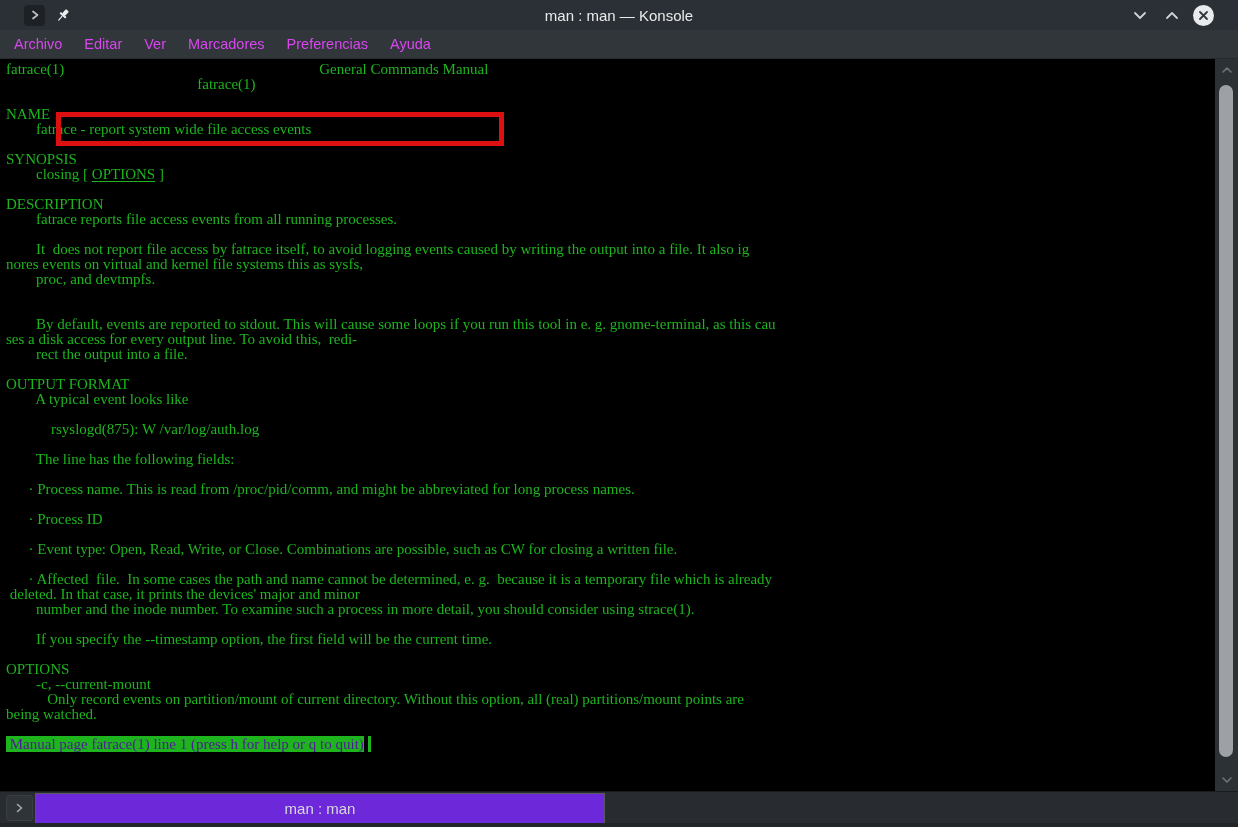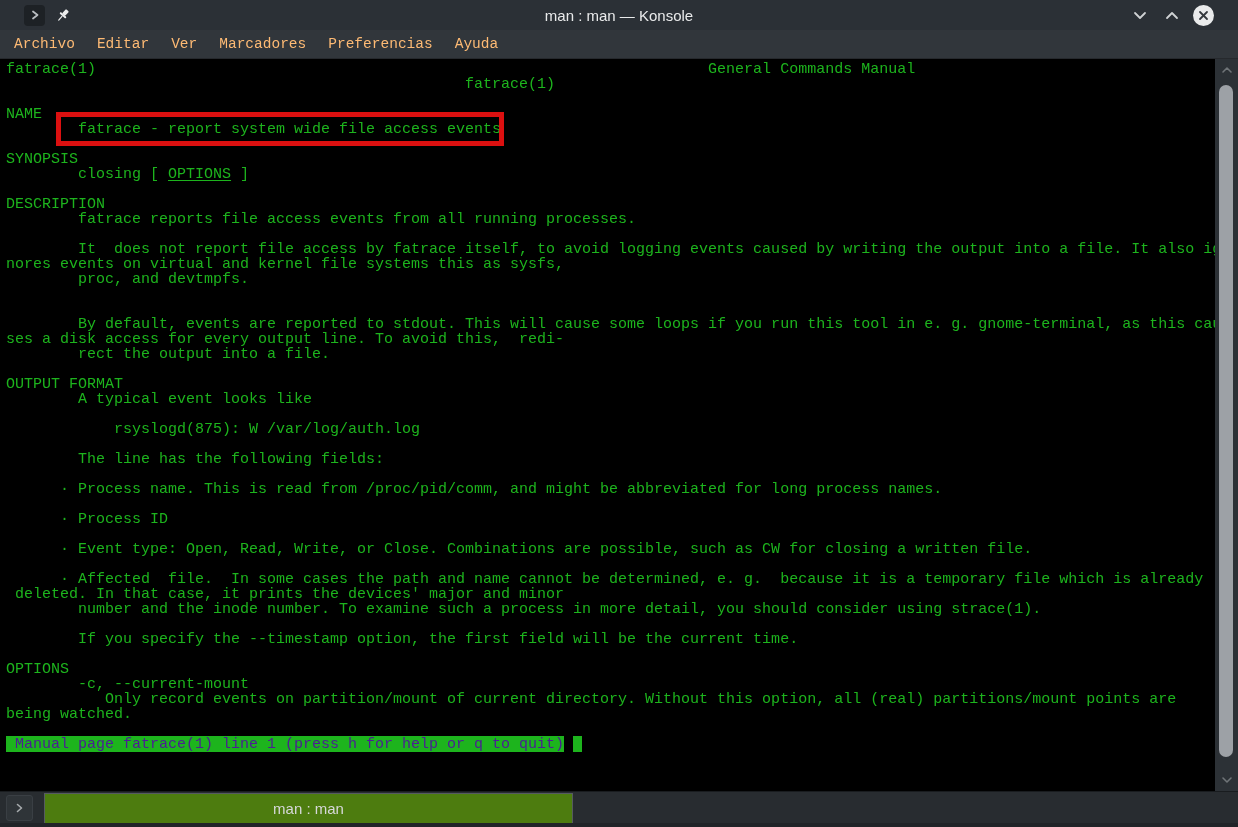--- a/index.html
+++ b/index.html
@@ -28,30 +28,30 @@
     width: 21px; height: 21px; border-radius: 50%; background: #e9eaeb;
     display: flex; align-items: center; justify-content: center;
   }
 
   
   .menubar {
     height: 29px; background: #31363b; display: flex; align-items: center;
     padding-left: 3px; border-bottom: 1px solid #26292d;
   }
   .menu-item {
-    color: #fdba74; font-size: 14.5px; padding: 4px 11px; border-radius: 3px; cursor: default; font-family: Liberation Mono, monospace;
+    color: #d946ef; font-size: 14.5px; padding: 4px 11px; border-radius: 3px; cursor: default;
   }
 
   
   .terminal {
     position: relative; height: 732px; background: var(--term-bg, #000); overflow: hidden;
   }
   .term-text {
     position: absolute; top: 3px; left: 6px; right: 23px;
-    font-family: Liberation Mono, monospace; font-size: 15px;
+    font-family: Liberation Serif, serif; font-size: 15px;
     color: var(--term-fg, #1db41d); overflow: hidden;
   }
   .tline { white-space: pre; height: 15px; line-height: 15px; }
   .sg-u { text-decoration: underline; text-underline-offset: 2px; }
   .sg-rv { background: var(--term-fg, #1db41d); color: #4c1d95; }
   .sg-cur { background: var(--term-fg, #1db41d); color: #000; }
 
   .red-box {
     position: absolute; left: 56px; top: 53px; width: 448px; height: 34px;
     border: 5px solid var(--hl, #dc1010); pointer-events: none;
@@ -74,23 +74,23 @@
     position: relative; height: 36px; background: #282c30;
     border-top: 1px solid #191c1f; border-bottom: 4px solid #212428;
     display: flex; align-items: stretch;
   }
   .tab-expand {
     width: 27px; height: 26px; margin: 3px 2px 0 6px; background: #2f3438;
     border: 1px solid #3a3f44; border-radius: 3px;
     display: flex; align-items: center; justify-content: center;
   }
   .tab-active {
-    width: 529px; margin-top: 1px; background: #4d7c0f;
+    width: 570px; margin-top: 1px; background: #6d28d9;
     border: 1px solid #565b60; border-bottom: none;
-    display: flex; align-items: center; justify-content: center; margin-left: 9px;
+    display: flex; align-items: center; justify-content: center;
   }
   .tab-label { color: #d6d8d9; font-size: 15px; }
 
   svg { display: block; }
 </style>
 </head>
 <body>
 
 <div class="window">
 

